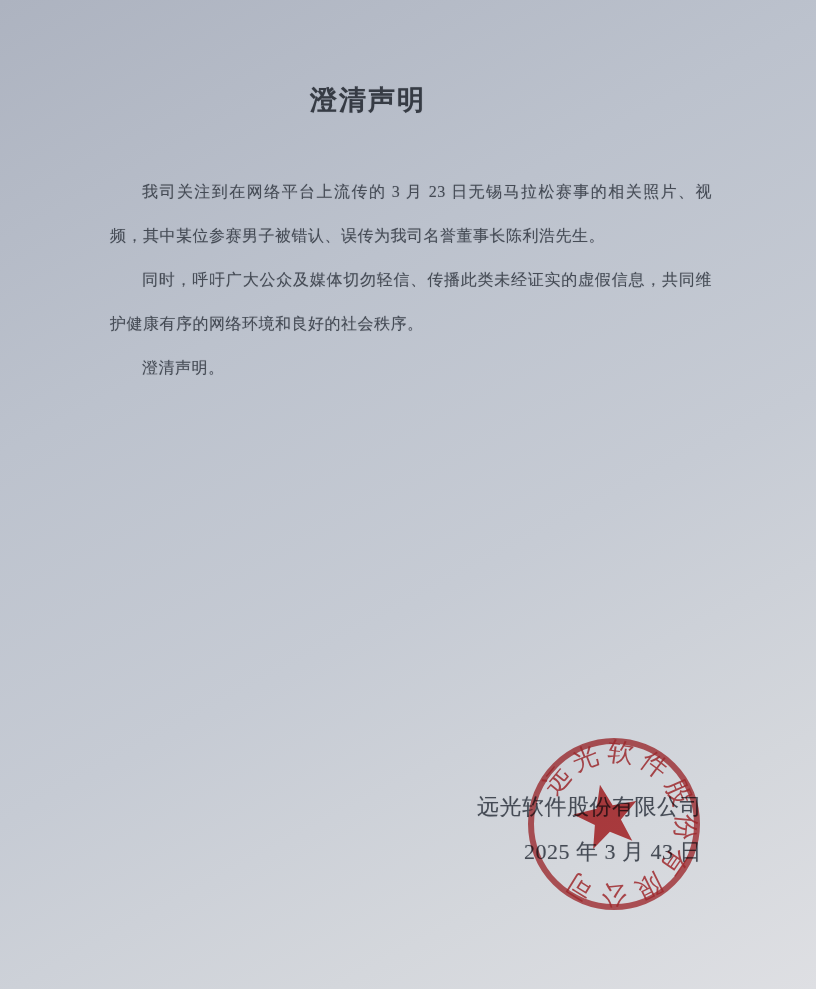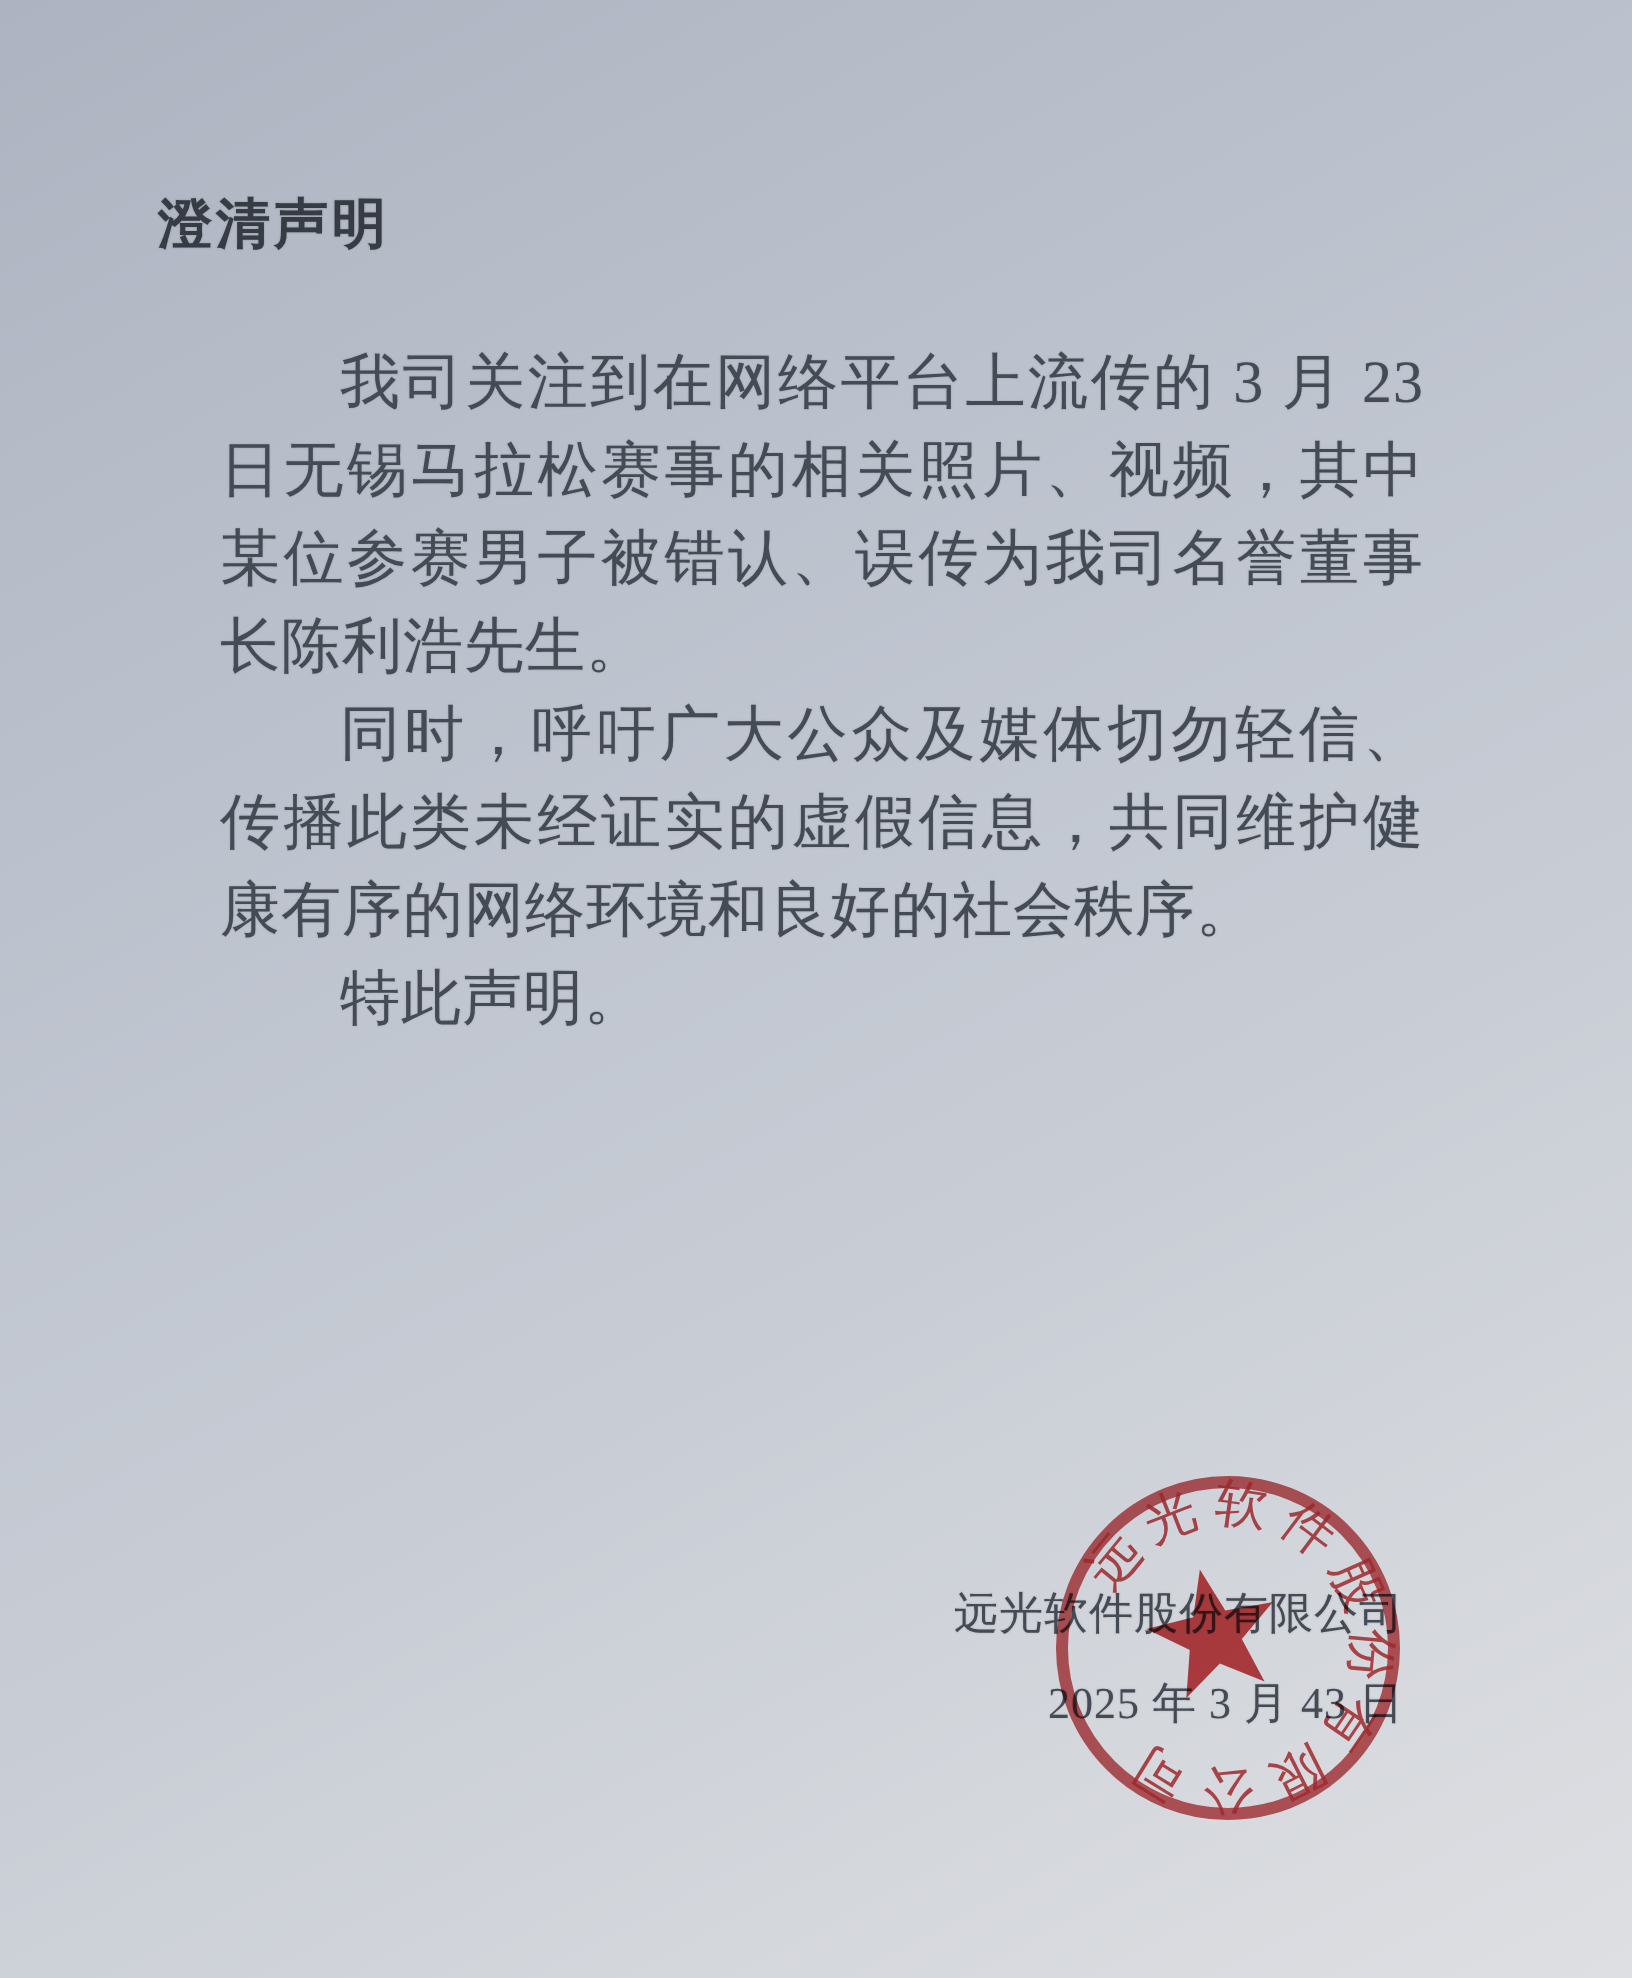--- a/index.html
+++ b/index.html
@@ -7,32 +7,33 @@
     position:relative;
     width:816px;height:989px;
     overflow:hidden;
     background:linear-gradient(152deg,#adb3c0 0%,#bcc2cd 32%,#c6cbd4 58%,#d4d7dc 82%,#dedfe3 100%);
     font-family:"Liberation Serif","DejaVu Serif",serif;
     color:#454b55;
   }
   .doc-title{
     position:absolute;
     top:82px;left:110px;width:602px;
-    margin:12px;
+    margin:0;
+    text-align:center;
     transform:translateX(-43px);
     font-size:27px;
     font-weight:700;
     letter-spacing:2px;
     color:#363b44;
     text-shadow:0 0 1px rgba(54,59,68,0.35);
   }
   .doc-body{
     position:absolute;
     top:170px;left:110px;width:602px;
-    font-size:30px;
+    font-size:16px;
     line-height:44px;
     letter-spacing:0.5px;
     text-align:justify;
     text-shadow:0 0 1px rgba(69,75,85,0.3);
   }
   .doc-body p{
     margin:0;
     text-indent:2em;
   }
   .signature{
@@ -62,21 +63,21 @@
 </head>
 <body>
 
 <div class="photo">
 
   <h1 class="doc-title">澄清声明</h1>
 
   <div class="doc-body">
     <p>我司关注到在网络平台上流传的 3 月 23 日无锡马拉松赛事的相关照片、视频，其中某位参赛男子被错认、误传为我司名誉董事长陈利浩先生。</p>
     <p>同时，呼吁广大公众及媒体切勿轻信、传播此类未经证实的虚假信息，共同维护健康有序的网络环境和良好的社会秩序。</p>
-    <p>特此声明。</p>
+    <p>澄清声明。</p>
   </div>
 
   <div class="signature">
     <div>远光软件股份有限公司</div>
     <div>2025 年 3 月 43 日</div>
   </div>
 
   <svg class="seal" viewBox="0 0 220 220" xmlns="http://www.w3.org/2000/svg">
     <defs>
       <path id="sealArcPath" fill="none" d="M 52.9 83.4 A 63 63 0 0 1 172.1 99.1 A 63 63 0 0 1 65.5 154.5"></path>

